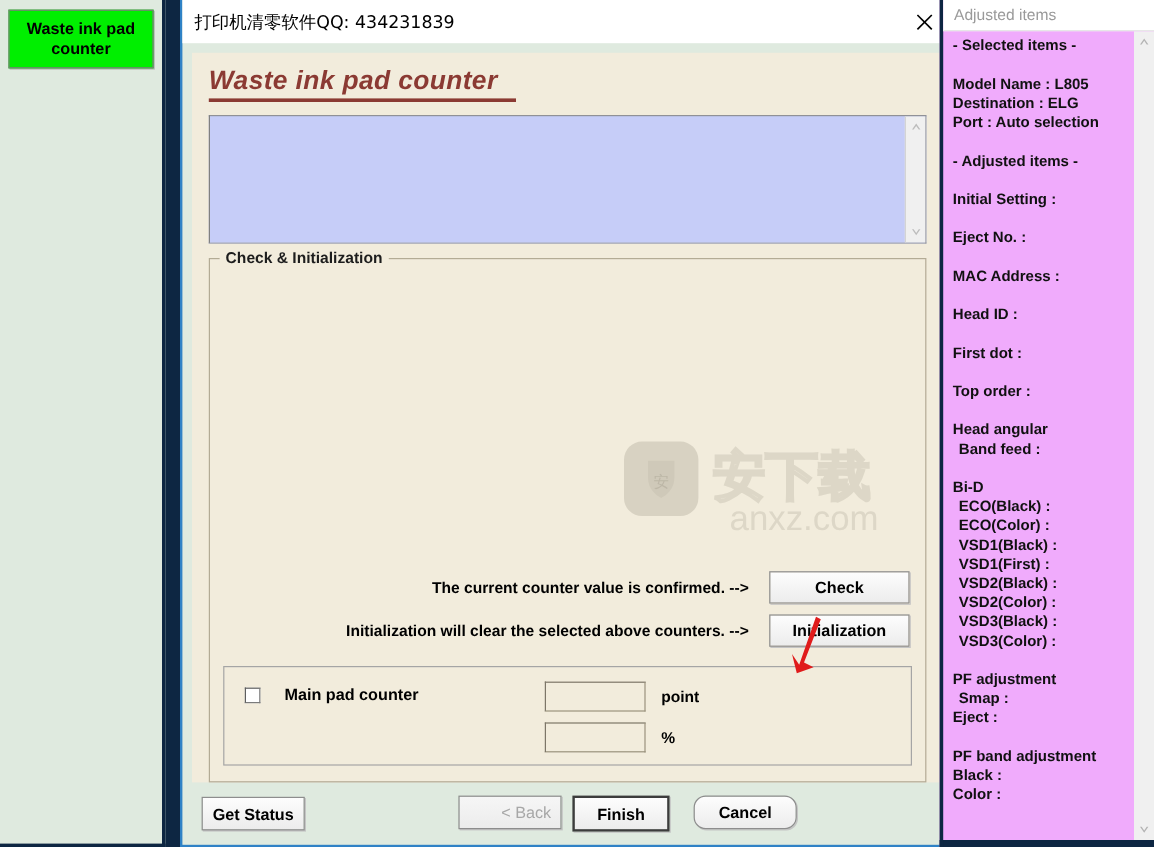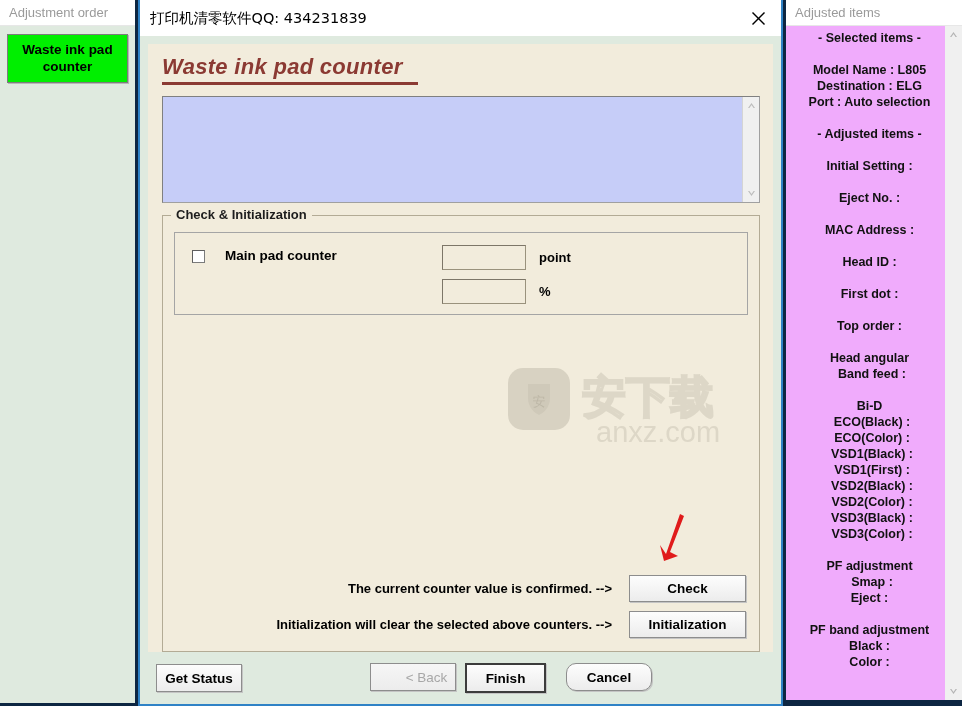--- a/index.html
+++ b/index.html
@@ -36,21 +36,21 @@
     color:#000;
     font-size:13.5px; font-weight:bold;
     text-align:center;
     padding:6px 2px 7px;
     line-height:17px;
     cursor:pointer;
   }
 
   
   #main-dialog {
-    position:absolute; left:138px; top:0; width:645px; height:706px;
+    position:absolute; left:150px; top:0; width:645px; height:706px;
     background:#dfeadf;
     border:2px solid #2f82c6;
     border-top:none;
     display:flex; flex-direction:column;
   }
   #dialog-titlebar {
     height:36px; background:#ffffff;
     display:flex; align-items:center;
     padding:0 0 0 10px;
     flex:0 0 auto;
@@ -245,35 +245,34 @@
     border-bottom:1px solid #e7e7e7;
   }
   #right-panel-main { flex:1 1 auto; display:flex; overflow:hidden; }
   #right-list {
     flex:1 1 auto; padding:4px 0 0 8px;
     font-size:12.5px; font-weight:bold; color:#111;
     line-height:16px;
     font-family:"Liberation Sans", sans-serif;
     overflow:hidden;
   }
-  .ri { white-space:nowrap;text-align:center; }
+  .ri { white-space:nowrap; }
   .ri.blank { height:16px; }
   .ri.ind { padding-left:5px; }
   #right-scrollbar {
     width:17px; background:#f0f0f0;
     flex:0 0 auto;
     display:flex; flex-direction:column; justify-content:space-between;
     cursor:pointer;
   }
 </style>
 </head>
 <body>
 
 <div id="left-panel">
-  <div id="left-panel-header">Adjustment order</div>
   <div id="left-panel-body">
     <div class="order-button">Waste ink pad counter</div>
   </div>
 </div>
 
 <div id="main-dialog">
 
   <div id="dialog-titlebar">
     <div id="dialog-title">打印机清零软件QQ: 434231839</div>
     <div id="close-button">
@@ -302,45 +301,45 @@
             <svg width="9" height="7" viewBox="0 0 9 7">
                 <path d="M4.5 6 L1 1 L2.4 1 L4.5 4.1 L6.6 1 L8 1 Z" fill="#bdbdbd"></path>
               </svg>
           </div>
         </div>
       </div>
 
       <div id="check-group">
         <div id="check-group-label">Check &amp; Initialization</div>
 
+        <div id="action-rows">
+          <div class="action-row">
+            <div class="action-text">The current counter value is confirmed. --&gt;</div>
+            <div class="win-btn" id="check-button">Check</div>
+          </div>
+          <div class="action-row">
+            <div class="action-text">Initialization will clear the selected above counters. --&gt;</div>
+            <div class="win-btn" id="initialization-button">Initialization</div>
+          </div>
+        </div>
+
         <div id="pad-panel">
           <div class="checkbox"></div>
           <div id="pad-label">Main pad counter</div>
           <div id="pad-fields">
             <div class="field-row">
               <div class="num-field"></div>
               <div class="field-unit">point</div>
             </div>
             <div class="field-row">
               <div class="num-field"></div>
               <div class="field-unit">%</div>
             </div>
           </div>
         </div>
-
-        <div id="action-rows">
-          <div class="action-row">
-            <div class="action-text">The current counter value is confirmed. --&gt;</div>
-            <div class="win-btn" id="check-button">Check</div>
-          </div>
-          <div class="action-row">
-            <div class="action-text">Initialization will clear the selected above counters. --&gt;</div>
-            <div class="win-btn" id="initialization-button">Initialization</div>
-          </div>
-        </div>
       </div>
 
       <div id="watermark">
         <svg width="232" height="84" viewBox="0 0 232 84">
           <rect x="2" y="2" width="62" height="62" rx="15" fill="#d8d2c2"></rect>
           <path d="M22 18 h22 v14 c0 10 -7 15 -11 17 c-4 -2 -11 -7 -11 -17 Z" fill="#cfc9b9"></path>
           <text x="33" y="40" font-family="'DejaVu Sans',sans-serif" font-size="13" fill="#bdb7a7" text-anchor="middle">安</text>
           <text x="76" y="46" font-family="'DejaVu Sans',sans-serif" font-size="44" font-weight="bold" fill="none" stroke="#ddd7c7" stroke-width="2">安下载</text>
           <text x="90" y="76" font-family="'Liberation Sans',sans-serif" font-size="29" fill="#ddd7c7">anxz.com</text>
         </svg>

